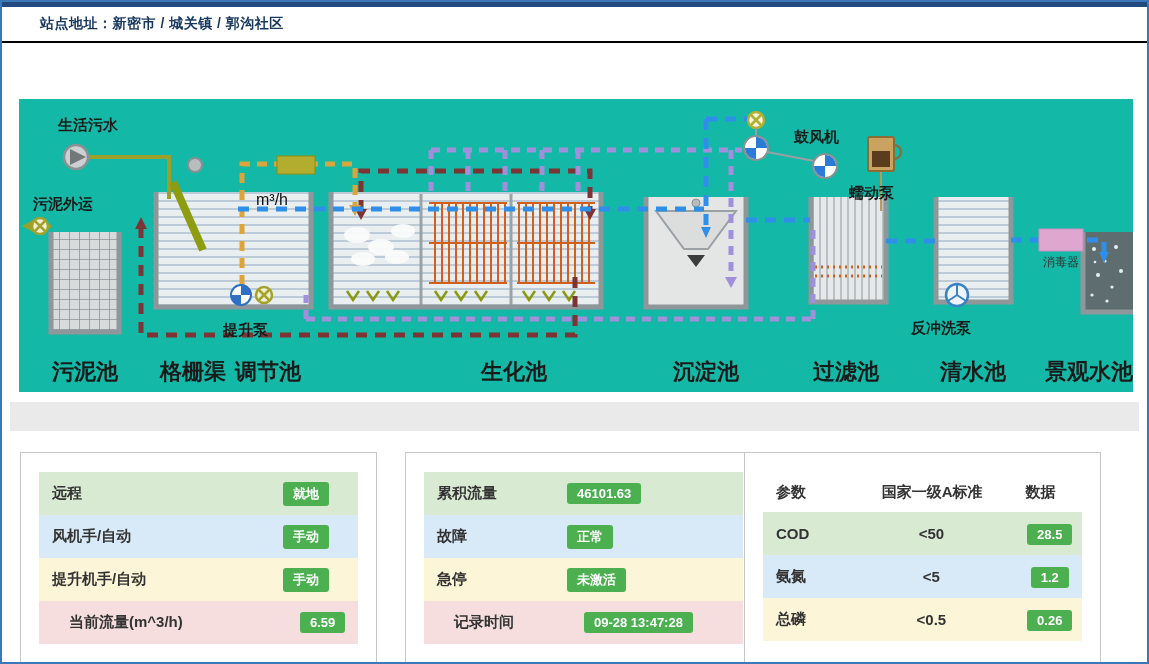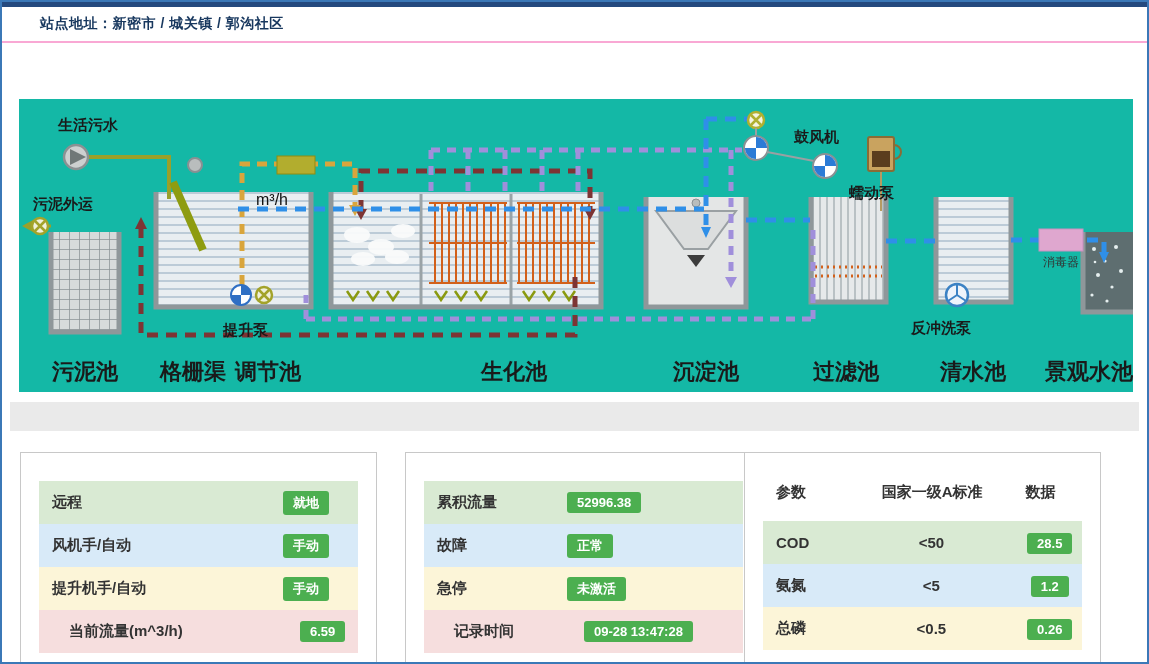--- a/index.html
+++ b/index.html
@@ -1,35 +1,35 @@
 <!DOCTYPE html>
 <html><head>
 <meta charset="utf-8">
 <style>
   * { margin:0; padding:0; box-sizing:border-box; }
   html,body { width:1149px; height:664px; background:#fff; font-family:"Liberation Sans", sans-serif; overflow:hidden; }
   .page { position:relative; width:1149px; height:664px; background:#fff; border:2px solid #3b78b7; overflow:hidden; }
   .topbar { position:absolute; top:0; left:0; right:0; height:5px; background:#24497e; }
-  .header { position:absolute; top:5px; left:0; right:0; height:36px; border-bottom:2px solid #f9a8d4; display:flex; align-items:center; padding-left:38px; background:#fff; }
+  .header { position:absolute; top:5px; left:0; right:0; height:36px; border-bottom:2px solid #000000; display:flex; align-items:center; padding-left:38px; background:#fff; }
   .site { color:#17375e; font-size:14px; font-weight:bold; letter-spacing:.5px; }
   .diagram { position:absolute; left:17px; top:97px; width:1114px; height:293px; background:#14b8a6; }
   .substrip { position:absolute; left:8px; right:8px; top:400px; height:29px; background:#eaeaea; }
 
   .panel { position:absolute; top:450px; height:213px; background:#fff; border:1px solid #c8c8c8; padding:19px 18px; }
   .panel1 { left:18px;  width:357px; }
   .panel2 { left:403px; width:357px; }
   .panel3 { left:742px; width:357px; }
 
   .prow { height:43px; display:flex; align-items:center; padding-left:13px; }
   .plabel { font-size:15px; font-weight:bold; color:#333; }
   .panel1 .plabel { width:231px; flex:0 0 231px; }
   .panel2 .plabel { width:130px; flex:0 0 130px; }
   .badge { background:#4caf50; color:#fff; font-size:13px; font-weight:bold; padding:3px 10px; border-radius:3px; white-space:nowrap; }
 
-  .bg-green  { background:#d9ead3;margin-top:9px; }
+  .bg-green  { background:#d9ead3; }
   .bg-blue   { background:#d8eaf8; }
   .bg-yellow { background:#fcf5d8; }
   .bg-pink   { background:#f6dede;padding-left:30px; }
 
   .qhead { height:40px; display:flex; align-items:center; background:#fff; }
   .qrow  { height:43px; display:flex; align-items:center;gap:34px; }
   .qc1 { width:32%; padding-left:13px; font-size:15px; font-weight:bold; color:#333; }
   .qc2 { width:42%; text-align:center; font-size:15px; font-weight:bold; color:#333; }
   .qc3 { width:26%; text-align:center; }
 
@@ -291,21 +291,21 @@
     </div>
     <div class="prow bg-pink">
       <span class="plabel">当前流量(m^3/h)</span>
       <span class="badge">6.59</span>
     </div>
   </div>
 
   <div class="panel panel2">
     <div class="prow bg-green">
       <span class="plabel">累积流量</span>
-      <span class="badge">52996.38</span>
+      <span class="badge">46101.63</span>
     </div>
     <div class="prow bg-blue">
       <span class="plabel">故障</span>
       <span class="badge">正常</span>
     </div>
     <div class="prow bg-yellow">
       <span class="plabel">急停</span>
       <span class="badge">未激活</span>
     </div>
     <div class="prow bg-pink">

